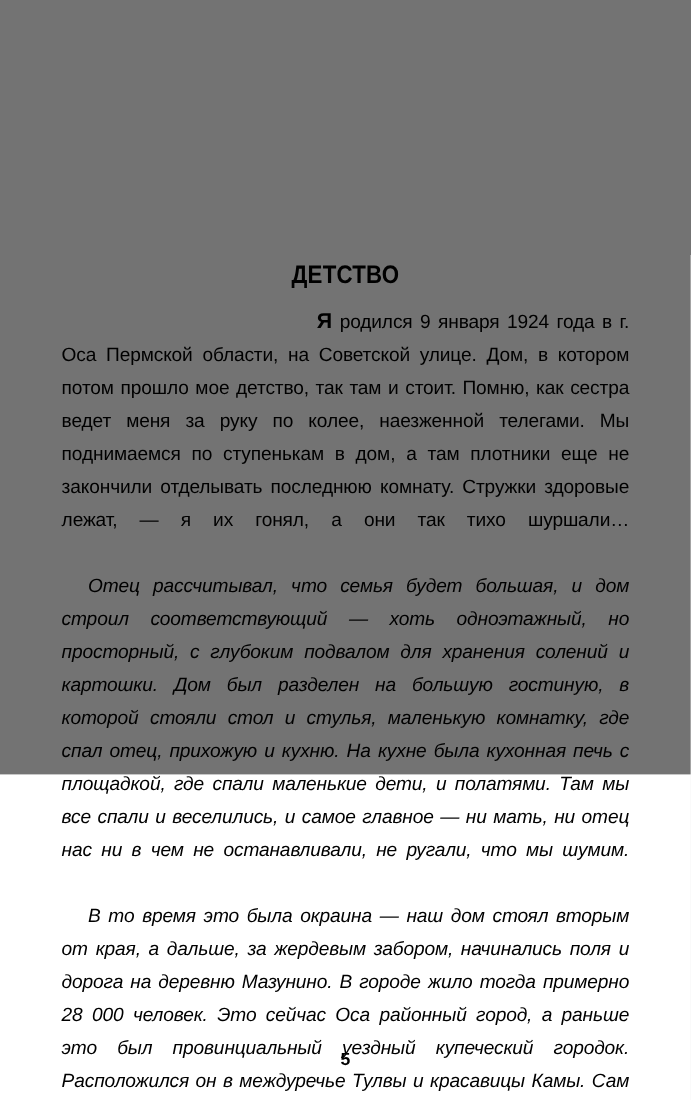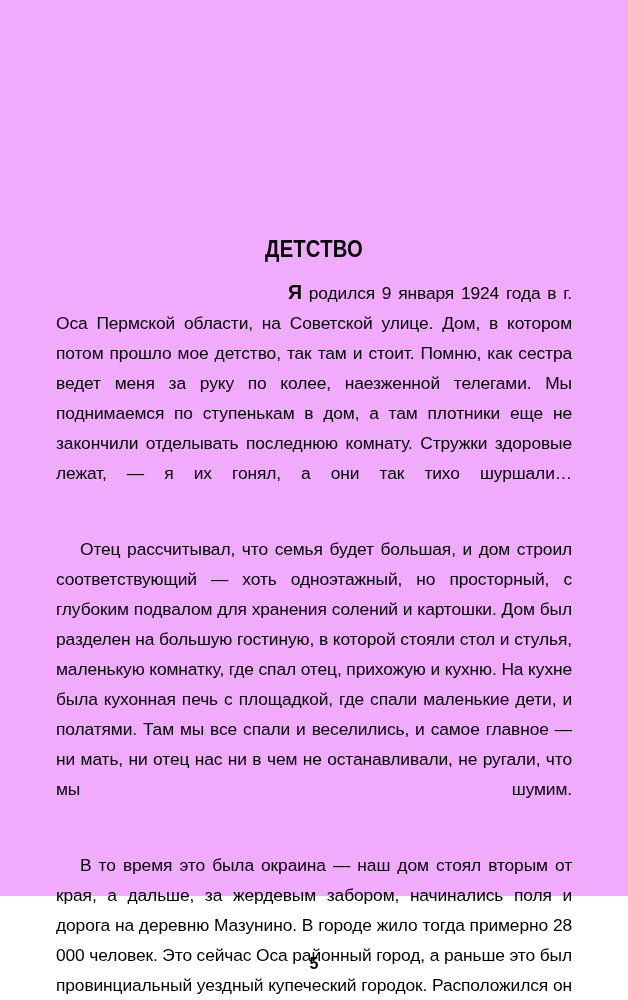--- a/index.html
+++ b/index.html
@@ -12,22 +12,22 @@
     height: 1000px;
     overflow: hidden;
     font-family: "Liberation Sans", sans-serif;
     color: #000000;
     -webkit-font-smoothing: antialiased;
   }
 
   .page {
     position: relative;
     width: 628px;
-    height: 896px;
-    background: #f0abfc;
+    height: 704px;
+    background: #737373;
     box-sizing: border-box;
   }
 
   .content {
     position: absolute;
     left: 56px;
     top: 236px;
     width: 516px;
   }
 
@@ -52,21 +52,22 @@
     text-justify: inter-word;
     margin: 0;
     color: #000000;
     word-spacing: -0.1px;
     letter-spacing: -0.12px;
     hyphens: none;
     -webkit-hyphens: none;
   }
 
   .para + .para {
-    margin-top: 16px;
+    margin-top: 0;
+    font-style: italic;
   }
 
   .para-indent-first {
     text-indent: 232px;
   }
 
   .para-indent {
     text-indent: 24px;
   }
 

